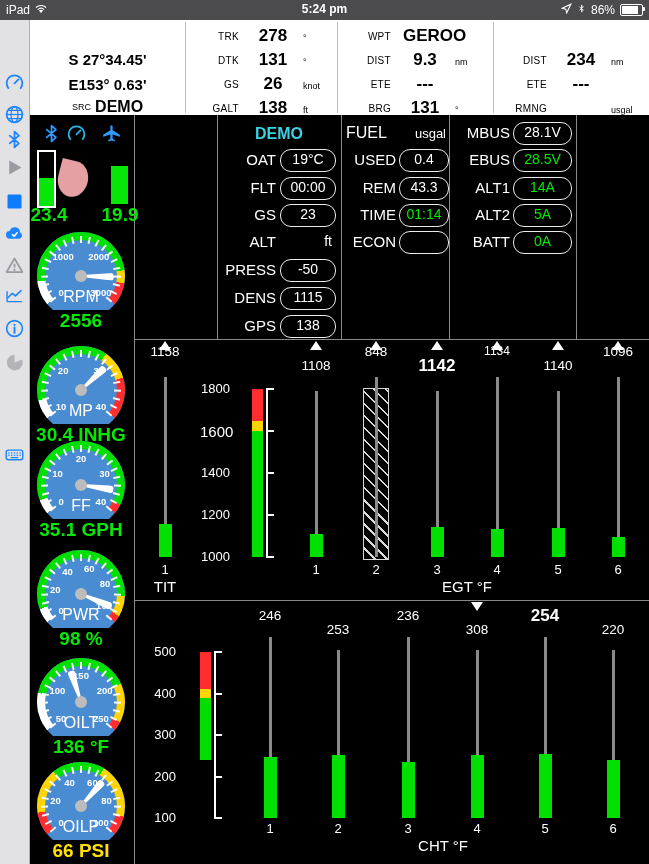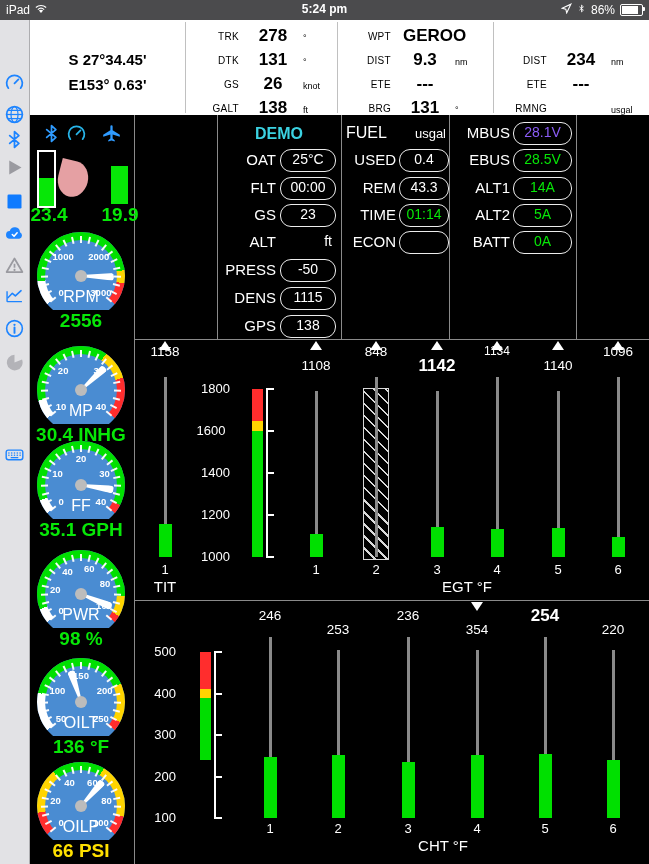--- a/index.html
+++ b/index.html
@@ -125,20 +125,24 @@
           </g>
         </svg></div>
     </div>
 
   <div class="topstrip">
     <div class="vdiv-strip" style="left:155px"></div>
     <div class="vdiv-strip" style="left:307px"></div>
     <div class="vdiv-strip" style="left:463px"></div>
     <div class="col1line" style="top:31px">S 27°34.45'</div>
     <div class="col1line" style="top:56px">E153° 0.63'</div>
+    <div class="col1line" style="top:78px">
+      <span style="font-size:9px;font-weight:normal;vertical-align:2px">SRC</span>
+      <span style="font-size:16px">DEMO</span>
+    </div>
     <div id="nav-col-0" class="abs" style="left:157px;top:0;width:150px;height:95px">
         <div class="navrow" style="top: 6px;">
           <div class="navlabel">TRK</div>
           <div class="navval">278</div>
           <div class="navunit">°</div>
         </div>
         <div class="navrow" style="top: 30px;">
           <div class="navlabel">DTK</div>
           <div class="navval">131</div>
           <div class="navunit">°</div>
@@ -222,21 +226,21 @@
   <div class="fbar" style="left:111px;width:17px">
       <span class="fill" style="height:70%"></span>
     </div>
   <div class="teardrop"></div>
   <div class="fuelval" style="left:16px;top:204px">23.4</div>
   <div class="fuelval" style="left:87px;top:204px">19.9</div>
 
   <div class="abs" style="left:217px;top:125px;width:124px;text-align:center;font-size:16px;font-weight:bold;color:#3bd2e2">DEMO</div>
   <div id="info-col">
       <div class="wlabel" style="left: 186px; top: 151px; width: 90px;">OAT</div>
-      <div class="vbox" style="left: 280px; top: 149px; width: 54px;">25°C</div>
+      <div class="vbox" style="left: 280px; top: 149px; width: 54px;">19°C</div>
       <div class="wlabel" style="left: 186px; top: 179px; width: 90px;">FLT</div>
       <div class="vbox" style="left: 280px; top: 177px; width: 54px;">00:00</div>
       <div class="wlabel" style="left: 186px; top: 206px; width: 90px;">GS</div>
       <div class="vbox" style="left: 280px; top: 204px; width: 54px;">23</div>
       <div class="wlabel" style="left: 186px; top: 233px; width: 90px;">ALT</div>
       <div style="left: 280px; top: 233px; width: 52px; color: rgb(255, 255, 255); font-size: 14px; text-align: right; position: absolute;">ft</div>
       <div class="wlabel" style="left: 186px; top: 261px; width: 90px;">PRESS</div>
       <div class="vbox" style="left: 280px; top: 259px; width: 54px;">-50</div>
       <div class="wlabel" style="left: 186px; top: 289px; width: 90px;">DENS</div>
       <div class="vbox" style="left: 280px; top: 287px; width: 54px;">1115</div>
@@ -250,21 +254,21 @@
       <div class="vbox" style="left: 399px; top: 149px; width: 48px; color: rgb(255, 255, 255);">0.4</div>
       <div class="wlabel" style="left: 341px; top: 179px; width: 55px;">REM</div>
       <div class="vbox" style="left: 399px; top: 177px; width: 48px; color: rgb(255, 255, 255);">43.3</div>
       <div class="wlabel" style="left: 341px; top: 206px; width: 55px;">TIME</div>
       <div class="vbox" style="left: 399px; top: 204px; width: 48px; color: rgb(7, 231, 7);">01:14</div>
       <div class="wlabel" style="left: 341px; top: 233px; width: 55px;">ECON</div>
       <div class="vbox" style="left: 399px; top: 231px; width: 48px; color: rgb(255, 255, 255);"></div>
     </div>
   <div id="elec-col">
       <div class="wlabel" style="left: 452px; top: 124px; width: 58px;">MBUS</div>
-      <div class="vbox" style="left: 513px; top: 122px; width: 57px; color: #8b5cf6;">28.1V</div>
+      <div class="vbox" style="left: 513px; top: 122px; width: 57px; color: #ffffff;">28.1V</div>
       <div class="wlabel" style="left: 452px; top: 151px; width: 58px;">EBUS</div>
       <div class="vbox" style="left: 513px; top: 149px; width: 57px; color: rgb(7, 231, 7);">28.5V</div>
       <div class="wlabel" style="left: 452px; top: 179px; width: 58px;">ALT1</div>
       <div class="vbox" style="left: 513px; top: 177px; width: 57px; color: rgb(7, 231, 7);">14A</div>
       <div class="wlabel" style="left: 452px; top: 206px; width: 58px;">ALT2</div>
       <div class="vbox" style="left: 513px; top: 204px; width: 57px; color: rgb(7, 231, 7);">5A</div>
       <div class="wlabel" style="left: 452px; top: 233px; width: 58px;">BATT</div>
       <div class="vbox" style="left: 513px; top: 231px; width: 57px; color: rgb(7, 231, 7);">0A</div>
     </div>
 
@@ -476,21 +480,21 @@
         <div style="position: absolute; left: 56.9172px; top: 54.7125px; width: 26px; text-align: center; color: rgb(255, 255, 255); font-size: 9.5px; font-weight: bold;">100</div>
         <div style="position: absolute; left: 0px; top: 56px; width: 100px; text-align: center; color: rgb(255, 255, 255); font-size: 16px;">OILP</div>
         <div style="position: absolute; left: 50px; top: 40px; width: 33px; height: 8px; background: rgb(255, 255, 255); clip-path: polygon(0px 38%, 0px 62%, 100% 100%, 100% 0px); transform-origin: 0px 50%; transform: rotate(-48.4deg); border-radius: 0px 4px 4px 0px;"></div>
         <div style="position: absolute; left: 44px; top: 38px; width: 12px; height: 12px; border-radius: 50%; background: rgb(188, 188, 188);"></div>
       </div>
       <div style="position: absolute; left: 25px; top: 840px; width: 112px; text-align: center; font-size: 19px; font-weight: bold; color: rgb(255, 224, 0);">66 PSI</div>
     </div>
 
   <div id="egt">
       <div class="chart-txt" style="left: 184px; top: 381px; width: 46px; text-align: right; font-size: 13px;">1800</div>
-      <div class="chart-txt" style="left: 188px; top: 423px; width: 46px; text-align: center; font-size: 13px;">1600</div>
+      <div class="chart-txt" style="left: 200px; top: 423px; width: 46px; text-align: left; font-size: 15px;">1600</div>
       <div class="chart-txt" style="left: 184px; top: 465px; width: 46px; text-align: right; font-size: 13px;">1400</div>
       <div class="chart-txt" style="left: 184px; top: 507px; width: 46px; text-align: right; font-size: 13px;">1200</div>
       <div class="chart-txt" style="left: 184px; top: 549px; width: 46px; text-align: right; font-size: 13px;">1000</div>
       <div style="position: absolute; left: 252px; top: 389px; width: 11px; height: 31.5px; background: rgb(255, 45, 45);"></div>
       <div style="position: absolute; left: 252px; top: 420.5px; width: 11px; height: 10.5px; background: rgb(255, 212, 0);"></div>
       <div style="position: absolute; left: 252px; top: 431px; width: 11px; height: 126px; background: rgb(0, 221, 0);"></div>
       <div style="position: absolute; left: 266px; top: 389px; width: 2px; height: 168px; background: rgb(255, 255, 255);"></div>
       <div style="position: absolute; left: 266px; top: 388px; width: 8px; height: 2px; background: rgb(255, 255, 255);"></div>
       <div style="position: absolute; left: 266px; top: 430px; width: 8px; height: 2px; background: rgb(255, 255, 255);"></div>
       <div style="position: absolute; left: 266px; top: 472px; width: 8px; height: 2px; background: rgb(255, 255, 255);"></div>
@@ -556,21 +560,21 @@
       <div style="position: absolute; left: 336.5px; top: 650px; width: 3px; height: 104.505px; background: rgb(138, 138, 138);"></div>
       <div style="position: absolute; left: 331.5px; top: 754.505px; width: 13px; height: 63.495px; background: rgb(0, 224, 0);"></div>
       <div class="chart-txt" style="left: 306px; top: 622px; width: 64px; font-size: 13.5px; font-weight: normal;">253</div>
       <div class="chart-txt" style="left: 323px; top: 821px; width: 30px; font-size: 13px;">2</div>
       <div style="position: absolute; left: 406.5px; top: 637px; width: 3px; height: 124.56px; background: rgb(138, 138, 138);"></div>
       <div style="position: absolute; left: 401.5px; top: 761.56px; width: 13px; height: 56.44px; background: rgb(0, 224, 0);"></div>
       <div class="chart-txt" style="left: 376px; top: 608px; width: 64px; font-size: 13.5px; font-weight: normal;">236</div>
       <div class="chart-txt" style="left: 393px; top: 821px; width: 30px; font-size: 13px;">3</div>
       <div style="position: absolute; left: 475.5px; top: 650px; width: 3px; height: 104.92px; background: rgb(138, 138, 138);"></div>
       <div style="position: absolute; left: 470.5px; top: 754.92px; width: 13px; height: 63.08px; background: rgb(0, 224, 0);"></div>
-      <div class="chart-txt" style="left: 445px; top: 622px; width: 64px; font-size: 13.5px; font-weight: normal;">354</div>
+      <div class="chart-txt" style="left: 445px; top: 622px; width: 64px; font-size: 13.5px; font-weight: normal;">308</div>
       <div class="chart-txt" style="left: 462px; top: 821px; width: 30px; font-size: 13px;">4</div>
       <div style="position: absolute; left: 543.5px; top: 637px; width: 3px; height: 117.09px; background: rgb(138, 138, 138);"></div>
       <div style="position: absolute; left: 538.5px; top: 754.09px; width: 13px; height: 63.91px; background: rgb(0, 224, 0);"></div>
       <div class="chart-txt" style="left: 513px; top: 606px; width: 64px; font-size: 17px; font-weight: bold;">254</div>
       <div class="chart-txt" style="left: 530px; top: 821px; width: 30px; font-size: 13px;">5</div>
       <div style="position: absolute; left: 611.5px; top: 650px; width: 3px; height: 109.9px; background: rgb(138, 138, 138);"></div>
       <div style="position: absolute; left: 606.5px; top: 759.9px; width: 13px; height: 58.1px; background: rgb(0, 224, 0);"></div>
       <div class="chart-txt" style="left: 581px; top: 622px; width: 64px; font-size: 13.5px; font-weight: normal;">220</div>
       <div class="chart-txt" style="left: 598px; top: 821px; width: 30px; font-size: 13px;">6</div>
       <div class="tri-down" style="left: 471px; top: 602px;"></div>

